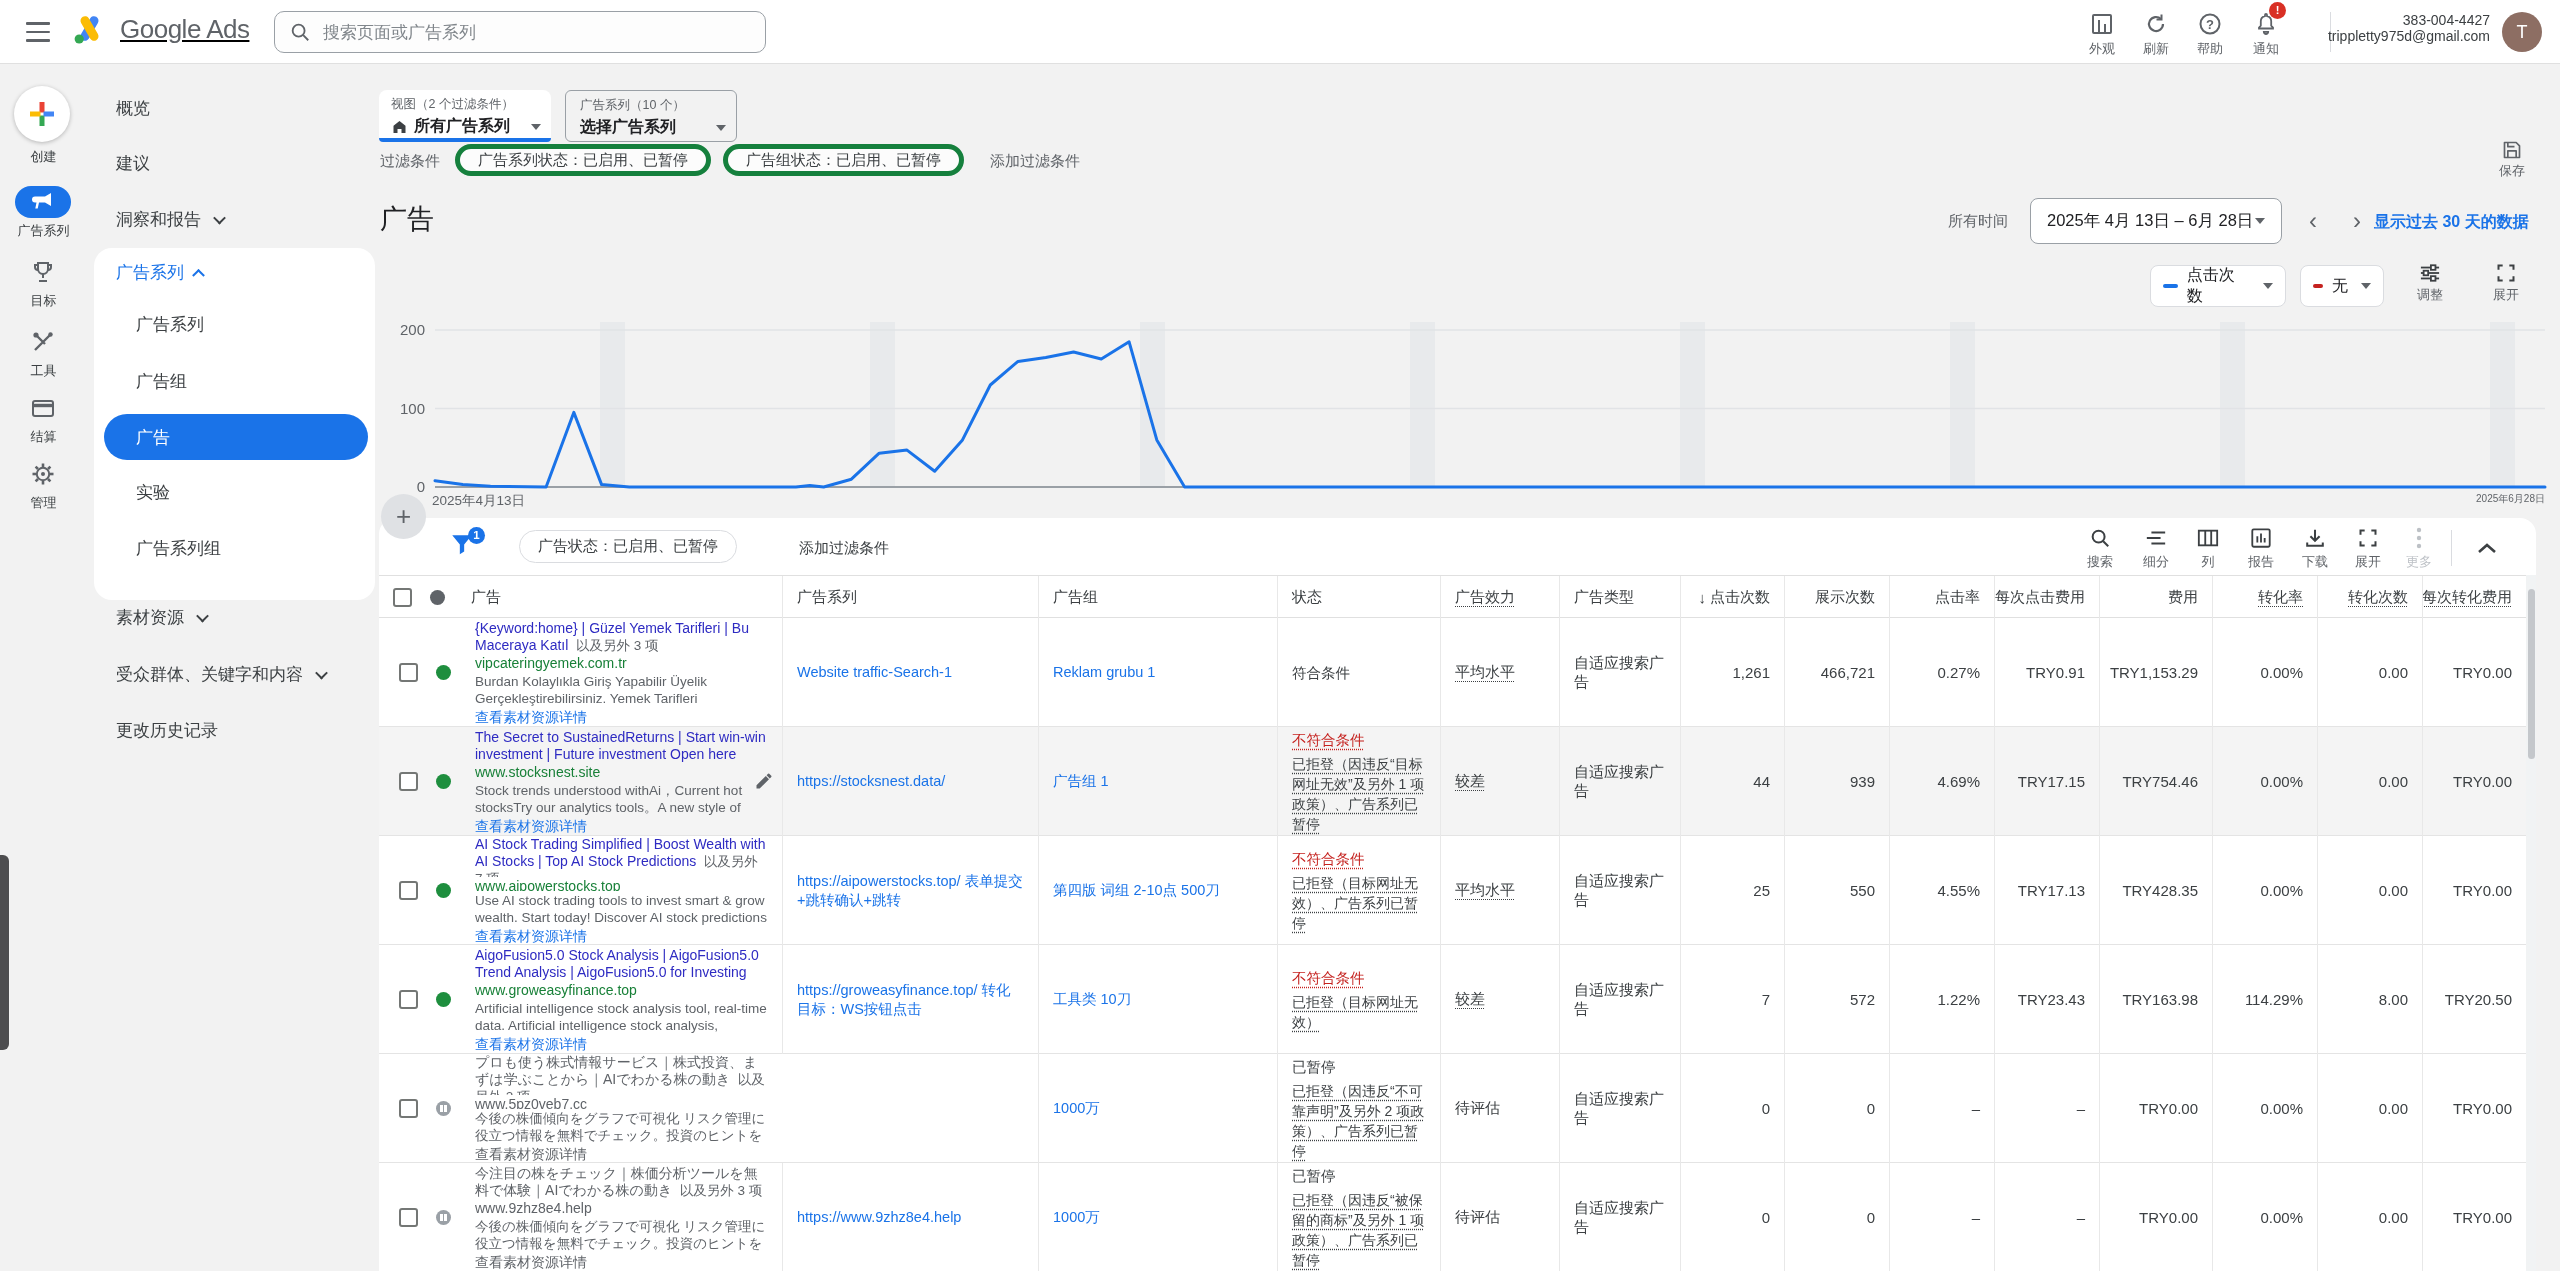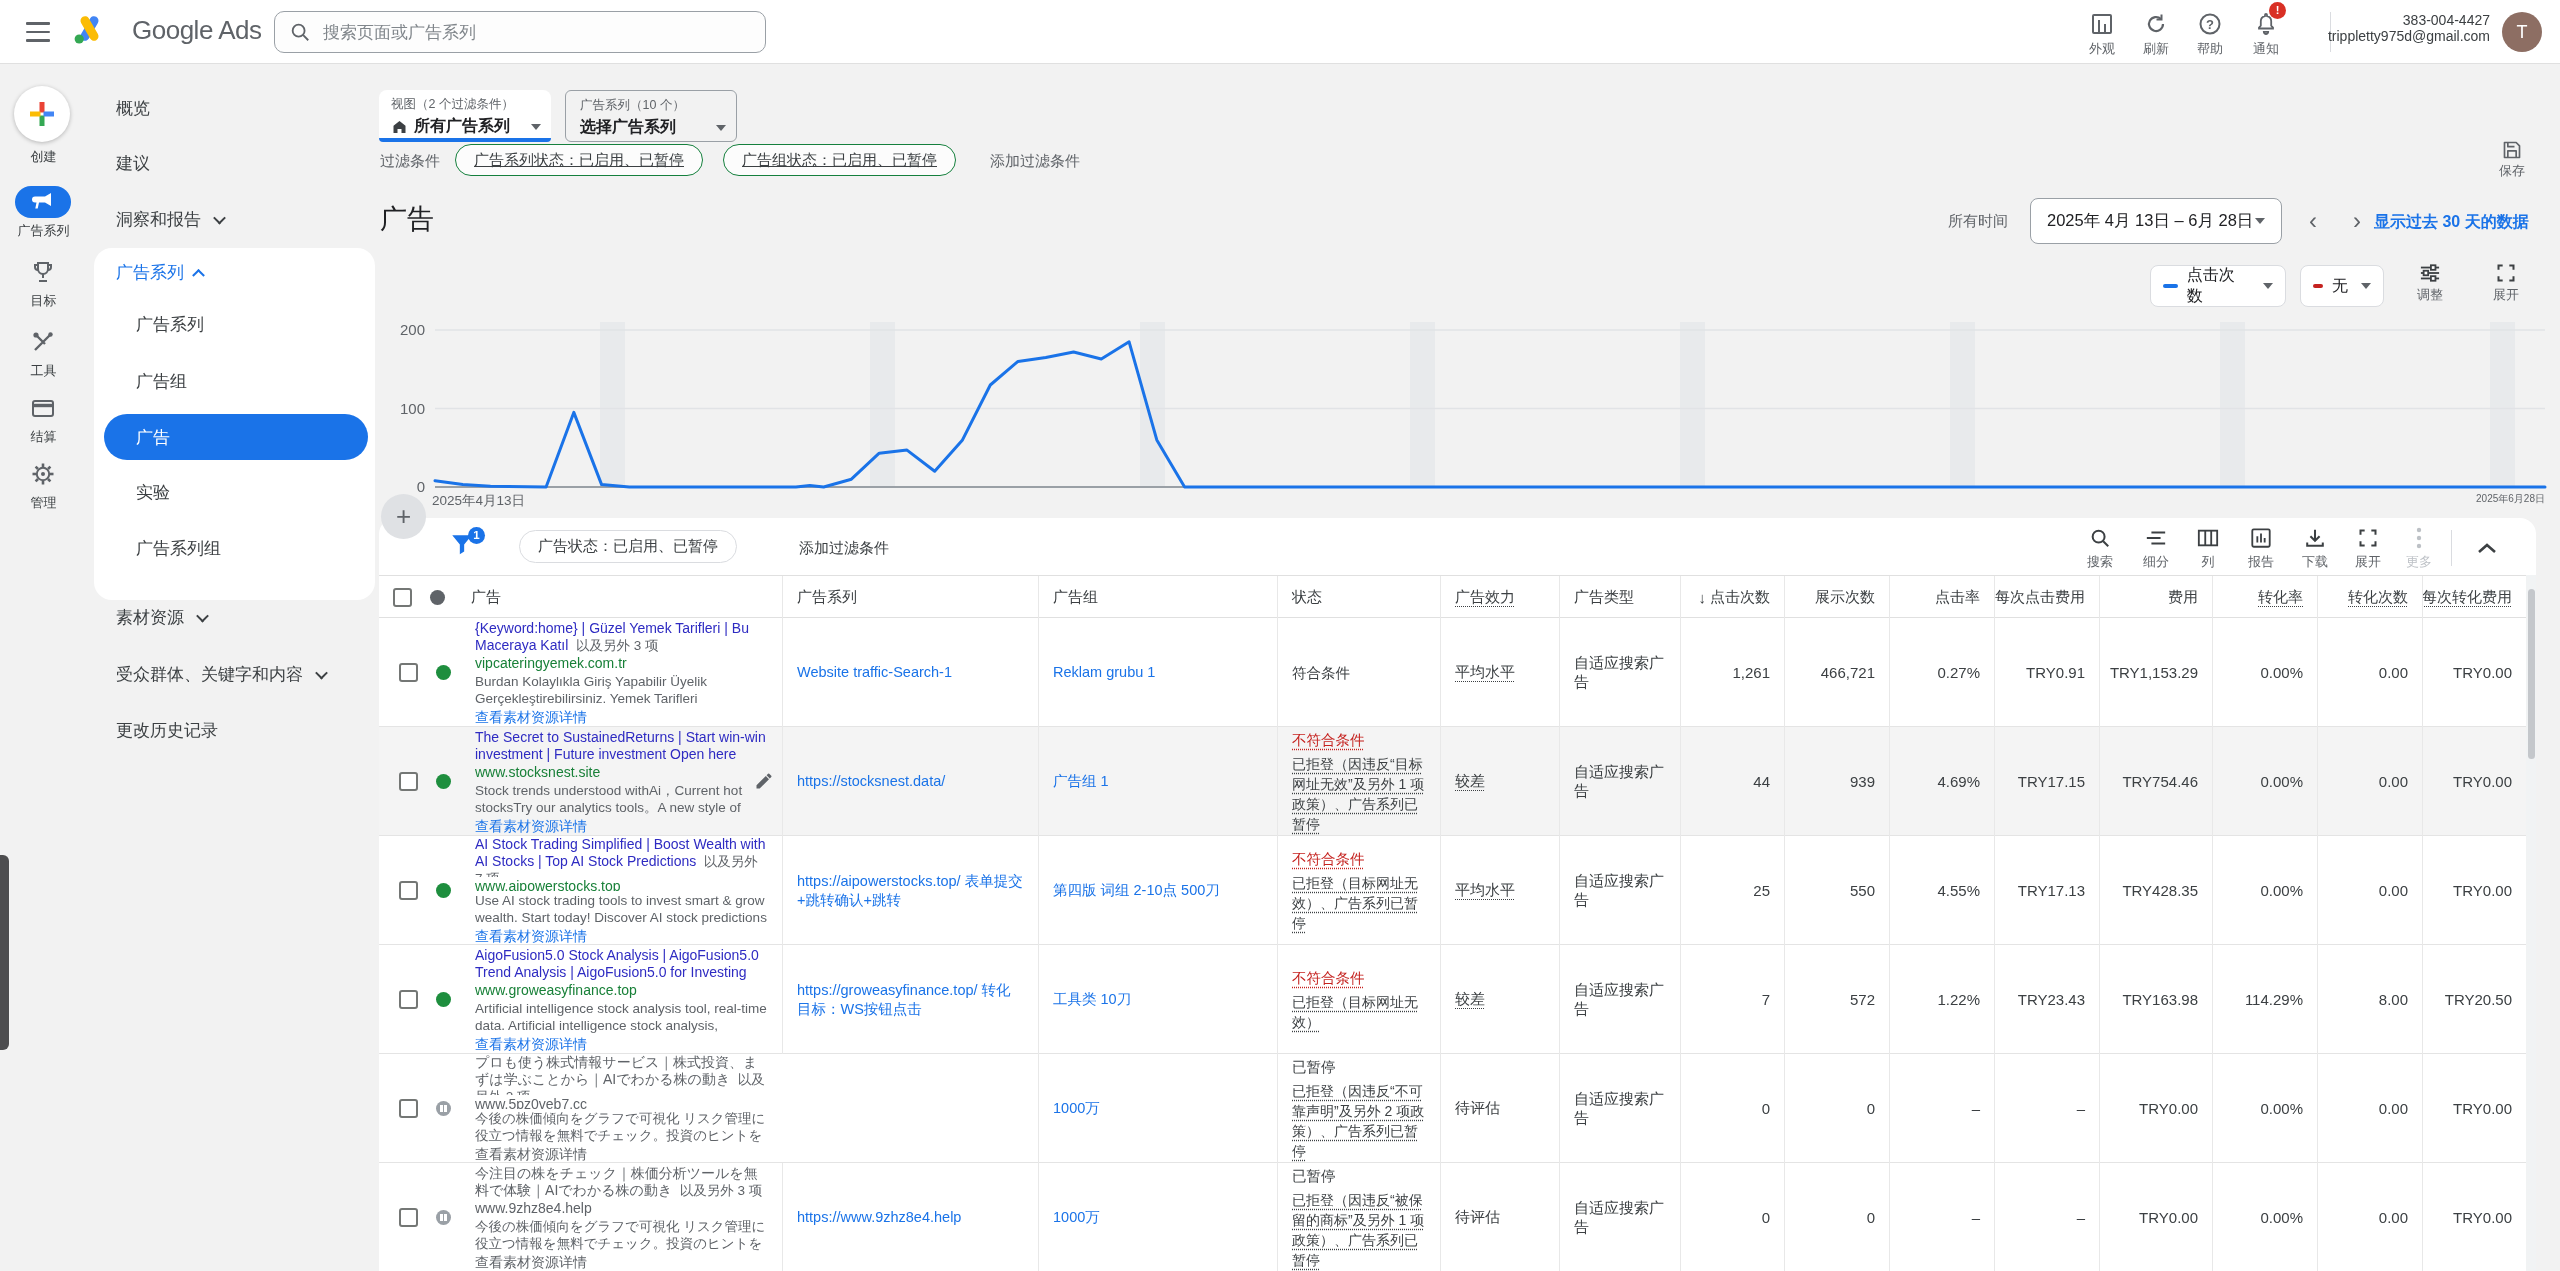--- a/index.html
+++ b/index.html
@@ -4,21 +4,21 @@
 <style>
   * { margin:0; padding:0; box-sizing:border-box; }
   html,body { background:#e9eaee; }
   body { font-family:"Liberation Sans","DejaVu Sans",sans-serif; }
   #screen { position:relative; width:2560px; height:1271px; background:#f2f2f2; overflow:hidden; }
 
   
   #topbar { position:absolute; left:0; top:0; width:2560px; height:64px; background:#fff; border-bottom:1px solid #e0e0e0; z-index:30; }
   #hamburger { position:absolute; left:26px; top:22px; width:24px; height:20px; cursor:pointer; }
   #hamburger span { display:block; height:2.5px; background:#5f6368; margin-bottom:6px; border-radius:1px; }
-  #logo { position:absolute; left:72px; top:14px; display:flex; align-items:flex-end; gap:26px; }
+  #logo { position:absolute; left:72px; top:14px; display:flex; align-items:flex-start; gap:14px;text-decoration:underline; }
   #logo .logotext { font-size:26px; color:#5f6368; letter-spacing:-0.5px; }
   #searchbox { position:absolute; left:274px; top:11px; width:492px; height:42px; background:#fdfdfd; border:1px solid #9aa0a6; border-radius:10px; display:flex; align-items:center; padding:0 14px; gap:12px; }
   #searchbox .ph { color:#80868b; font-size:17px; }
   .tb-action { position:absolute; top:8px; width:56px; text-align:center; cursor:pointer; }
   .tb-action .ic { height:28px; display:flex; align-items:flex-end; justify-content:center; color:#5f6368; }
   .tb-action .lbl { font-size:13px; color:#5f6368; margin-top:4px; }
   .badge { position:absolute; top:-6px; right:8px; min-width:17px; height:17px; background:#d93025; color:#fff; border-radius:9px; font-size:11px; font-weight:bold; line-height:17px; text-align:center; padding:0 3px; }
   #tb-divider { position:absolute; left:2330px; top:12px; width:1px; height:40px; background:#dadce0; }
   #account { position:absolute; right:70px; top:12px; text-align:right; color:#3c4043; }
   #account .acct-id { font-size:14px; }
@@ -53,21 +53,21 @@
   #view-box .mini { font-size:12.5px; color:#5f6368; }
   #view-box .val { display:flex; align-items:center; gap:6px; margin-top:3px; font-size:16px; font-weight:bold; color:#202124; }
   #view-box .underline { position:absolute; left:0; bottom:0; width:100%; height:4px; background:#1a73e8; border-radius:0 0 6px 6px; }
   #campsel-box { position:absolute; left:565px; top:90px; width:172px; height:52px; border:1px solid #9aa0a6; border-radius:6px; cursor:pointer; padding:6px 10px 0 14px; }
   #campsel-box .mini { font-size:12.5px; color:#5f6368; }
   #campsel-box .val { display:flex; align-items:center; gap:6px; margin-top:3px; font-size:16px; font-weight:bold; color:#202124; }
   .caret { width:0; height:0; border-left:5px solid transparent; border-right:5px solid transparent; border-top:6px solid #5f6368; margin-left:auto; }
   .caret.inl { margin-left:4px; }
 
   #filter-row-label { position:absolute; left:380px; top:152px; font-size:15px; color:#5f6368; }
-  .chip { position:absolute; top:144px; height:32px; border:1px solid #15803d; border-radius:16px; background:#fcfcfc; display:flex; align-items:center; padding:0 18px; font-size:15px; color:#3c4043; cursor:pointer; white-space:nowrap;text-decoration:underline; }
+  .chip { position:absolute; top:144px; height:32px; border:5px solid #15803d; border-radius:16px; background:#fcfcfc; display:flex; align-items:center; padding:0 18px; font-size:15px; color:#3c4043; cursor:pointer; white-space:nowrap; }
   #add-filter-1 { position:absolute; left:990px; top:152px; font-size:15px; color:#5f6368; cursor:pointer; }
   #save-btn { position:absolute; left:2488px; top:140px; width:48px; text-align:center; color:#5f6368; cursor:pointer; }
   #save-btn .lbl { font-size:13px; margin-top:2px; }
 
   
   #page-title { position:absolute; left:380px; top:201px; font-size:27px; color:#202124; }
   #time-label { position:absolute; left:1948px; top:212px; font-size:15px; color:#5f6368; }
   #date-box { position:absolute; left:2030px; top:198px; width:252px; height:46px; background:#fff; border:1px solid #9aa0a6; border-radius:8px; display:flex; align-items:center; padding:0 16px; font-size:16.5px; color:#202124; cursor:pointer; }
   .nav-chev { position:absolute; top:208px; width:26px; height:26px; color:#5f6368; font-size:24px; text-align:center; cursor:pointer; line-height:26px; }
   #last30 { position:absolute; left:2374px; top:212px; font-size:16px; font-weight:bold; color:#1a73e8; cursor:pointer; }

